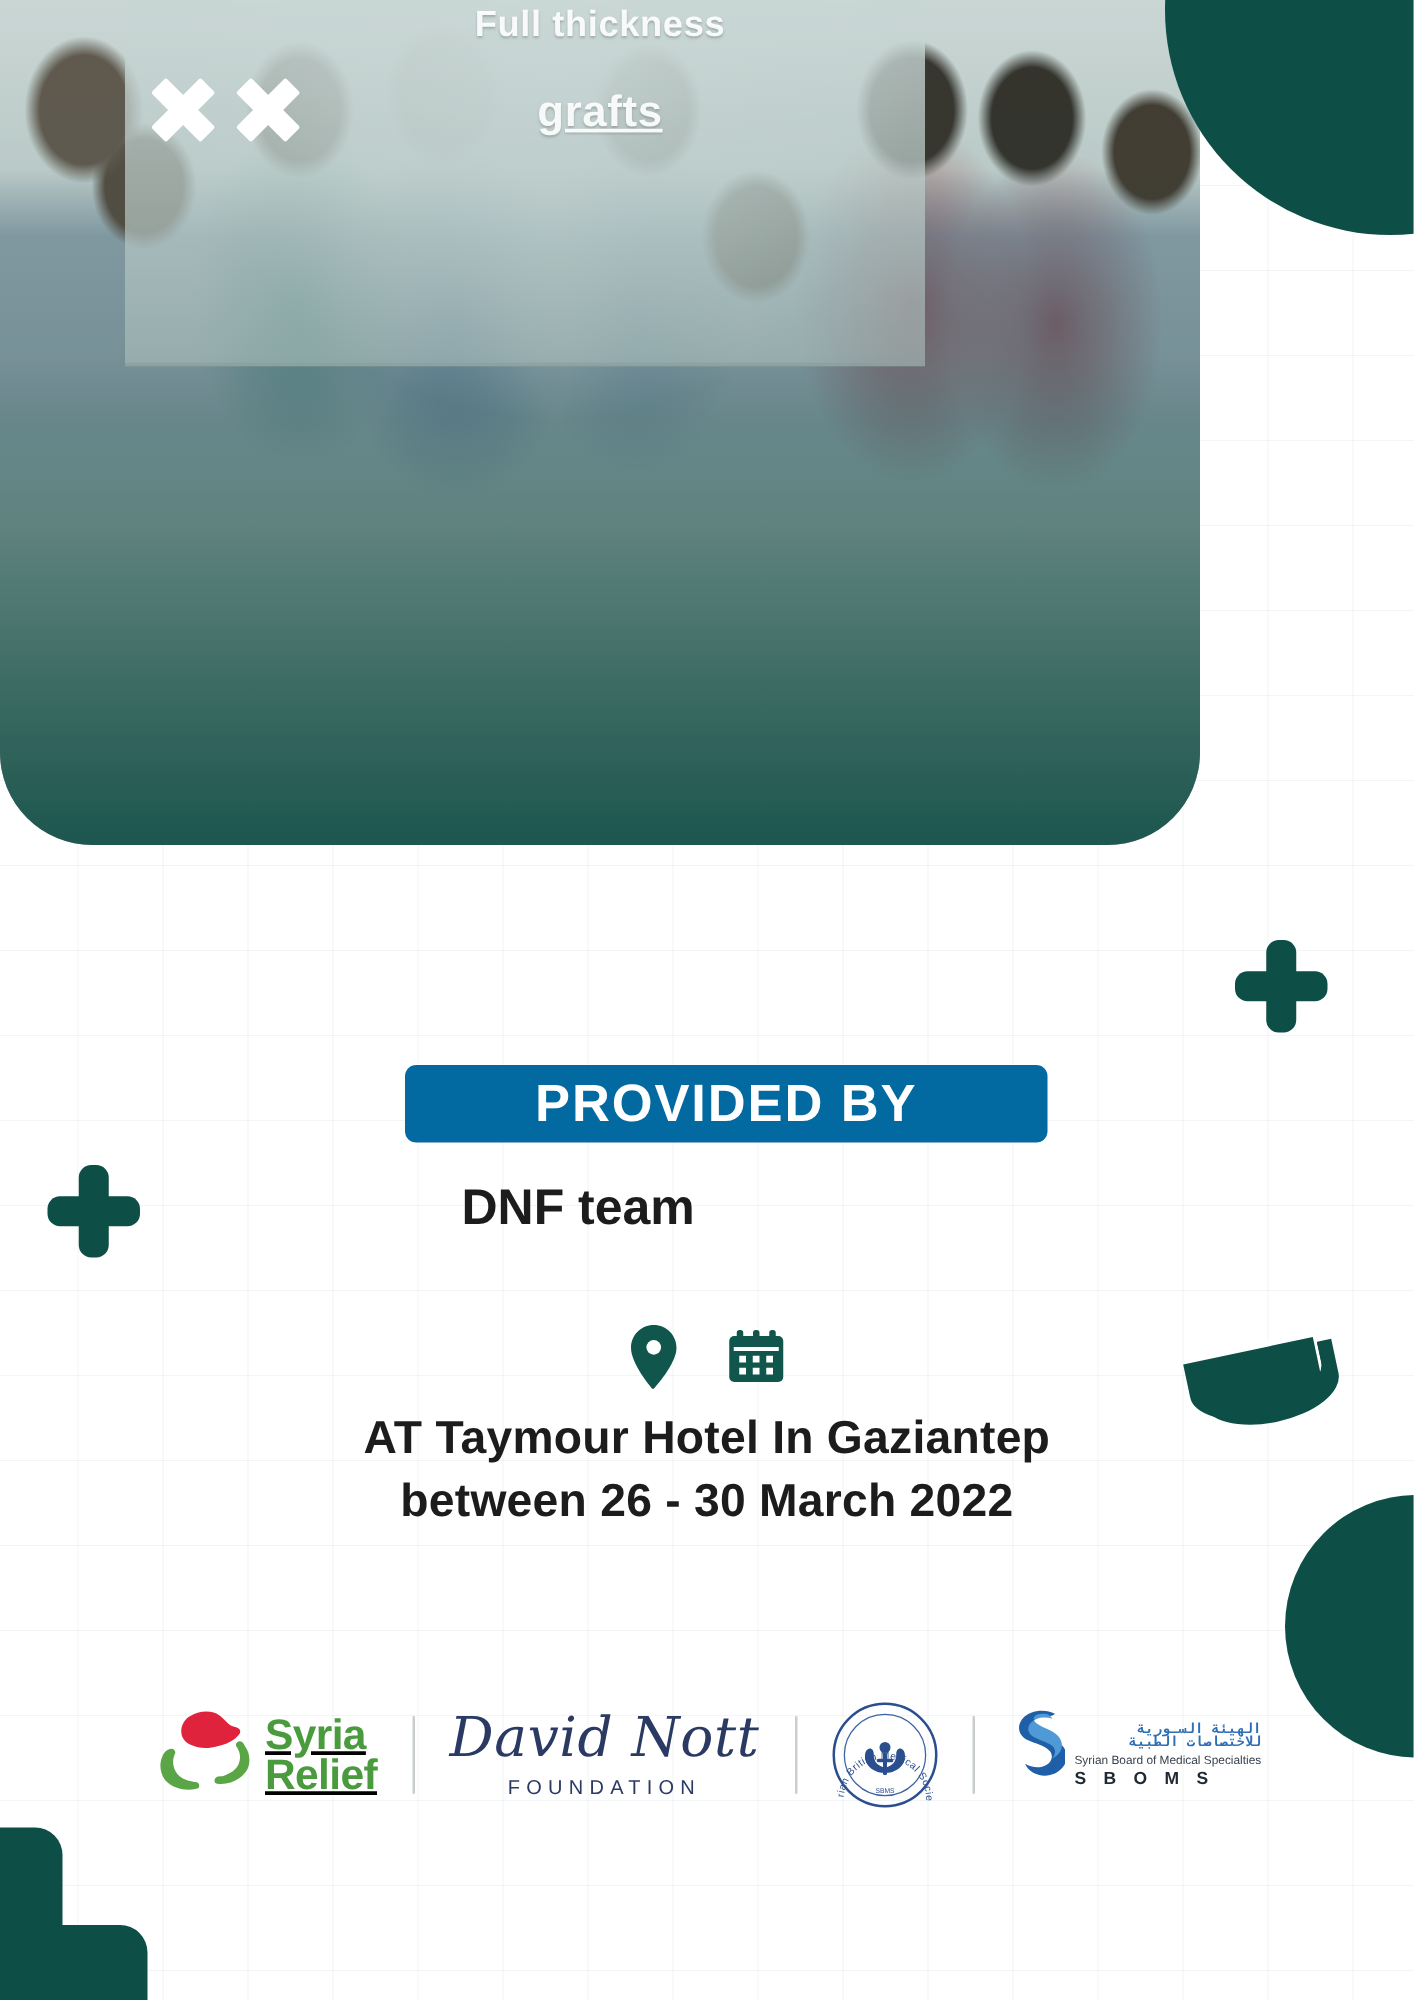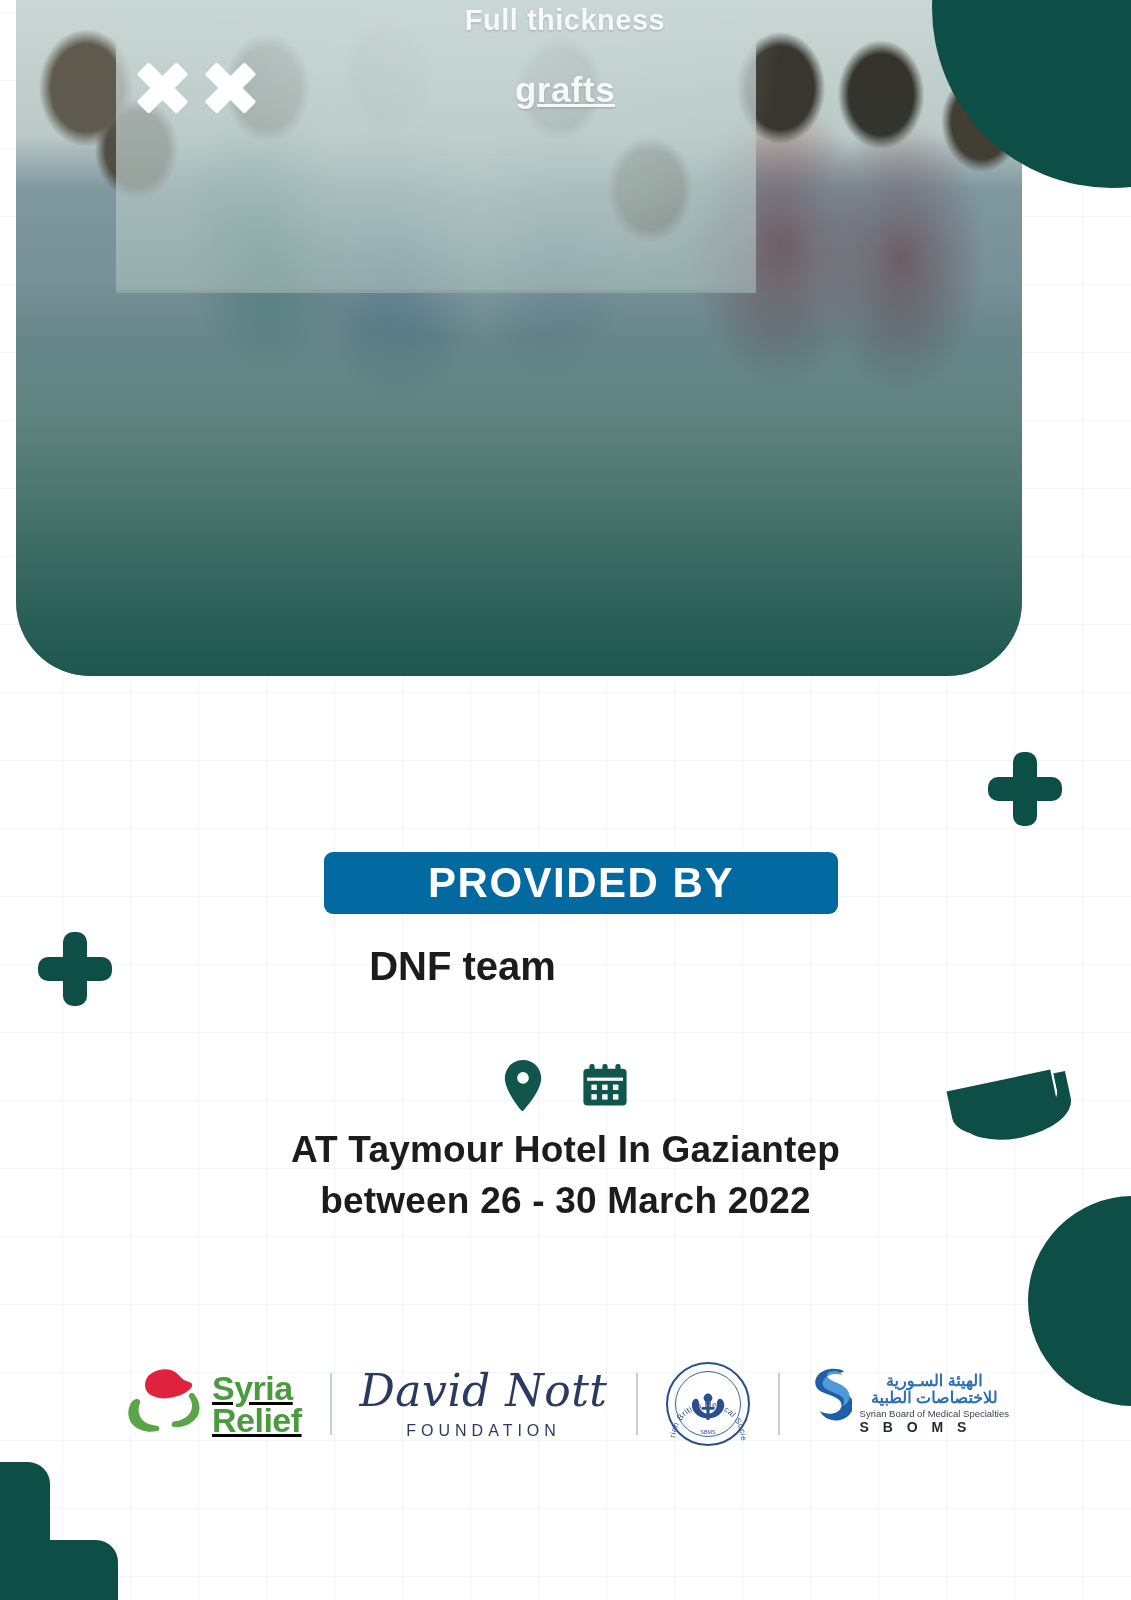--- a/index.html
+++ b/index.html
@@ -27,29 +27,28 @@
       linear-gradient(to right, rgba(0,70,60,0.055) 1px, transparent 1px),
       linear-gradient(to bottom, rgba(0,70,60,0.055) 1px, transparent 1px);
     background-size: 68px 68px;
     background-position: -6px 12px;
     z-index: 0;
   }
 
   
   .hero {
     position: absolute;
-    left: 16px;
+    left: 0;
     top: 0;
     width: 960px;
     height: 676px;
     border-bottom-left-radius: 74px;
     border-bottom-right-radius: 74px;
     overflow: hidden;
     z-index: 3;
-    padding-left: 46px;
   }
   .hero-photo {
     position: absolute;
     inset: 0;
     background:
       
       radial-gradient(circle at 46% 6%, rgba(232,238,238,0.95) 0%, rgba(226,233,233,0.0) 36%),
       
       radial-gradient(ellipse 68px 84px at 7% 13%, #6b5a4c 0%, #6b5a4c 52%, rgba(107,90,76,0) 70%),
       radial-gradient(ellipse 62px 78px at 25% 13%, #5a4a3e 0%, #5a4a3e 52%, rgba(90,74,62,0) 70%),
@@ -412,24 +411,25 @@
     color: #2b4f8e;
   }
 
   
   .sboms-wrap { display: flex; align-items: center; gap: 8px; }
   .sboms-mark { width: 44px; height: 74px; }
   .sboms-text { line-height: 1.05; }
   .sboms-ar {
     display: block;
     color: #2f6fb5;
-    font-size: 16px;
-    font-weight: bold;
-    text-align: center;
+    font-size: 11px;
+    font-weight: bold;
+    text-align: right;
     direction: rtl;
+    font-family: Liberation Mono, monospace;
   }
   .sboms-en {
     display: block;
     color: #39424d;
     font-size: 9.5px;
     text-align: center;
     margin-top: 2px;
   }
   .sboms-ab {
     display: block;

